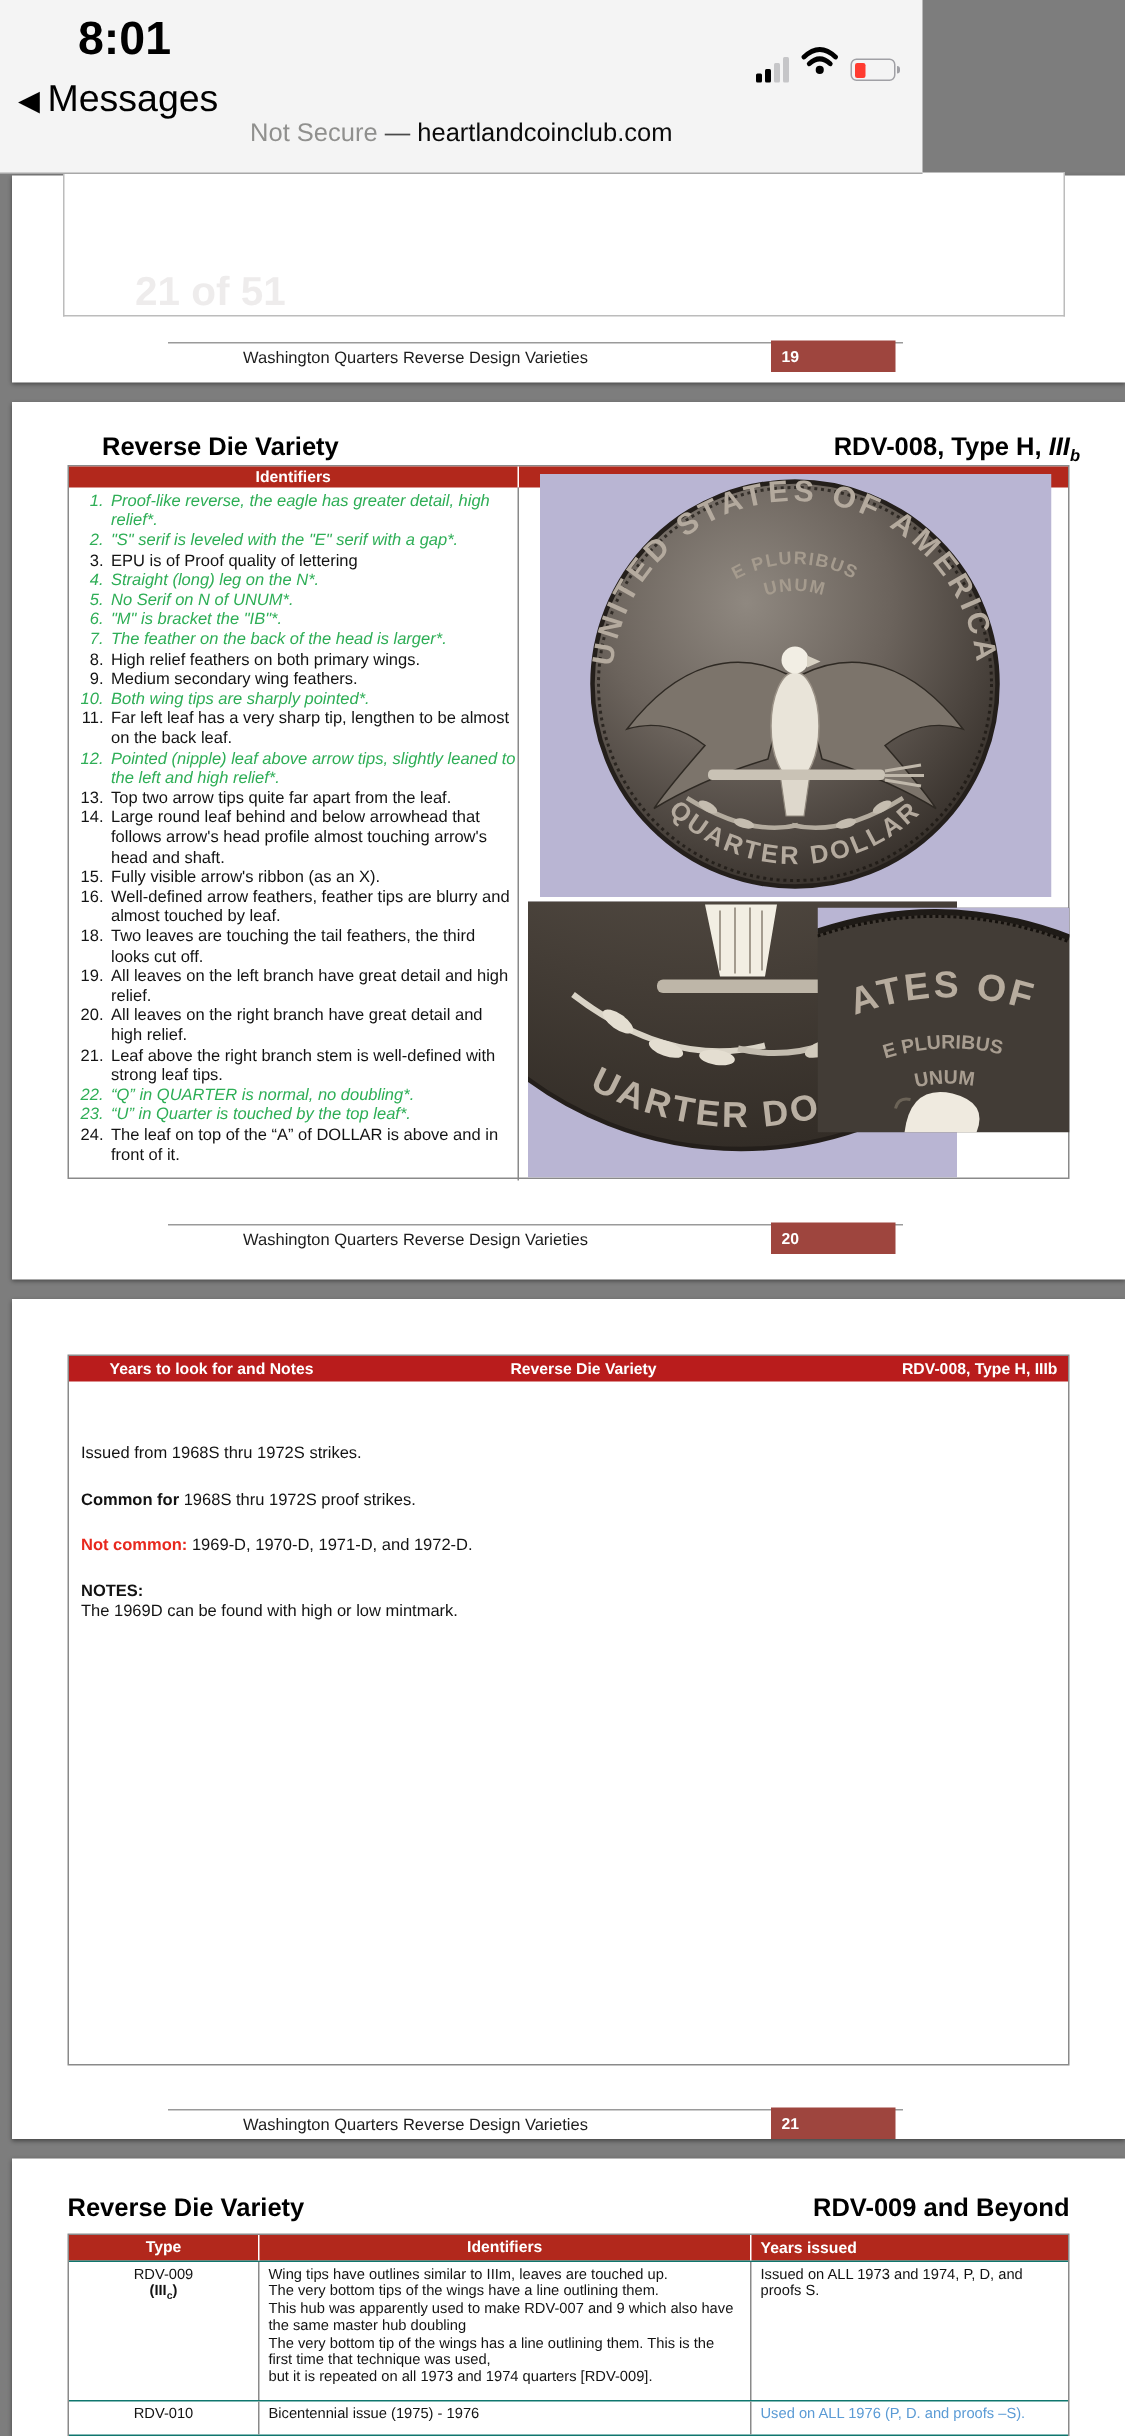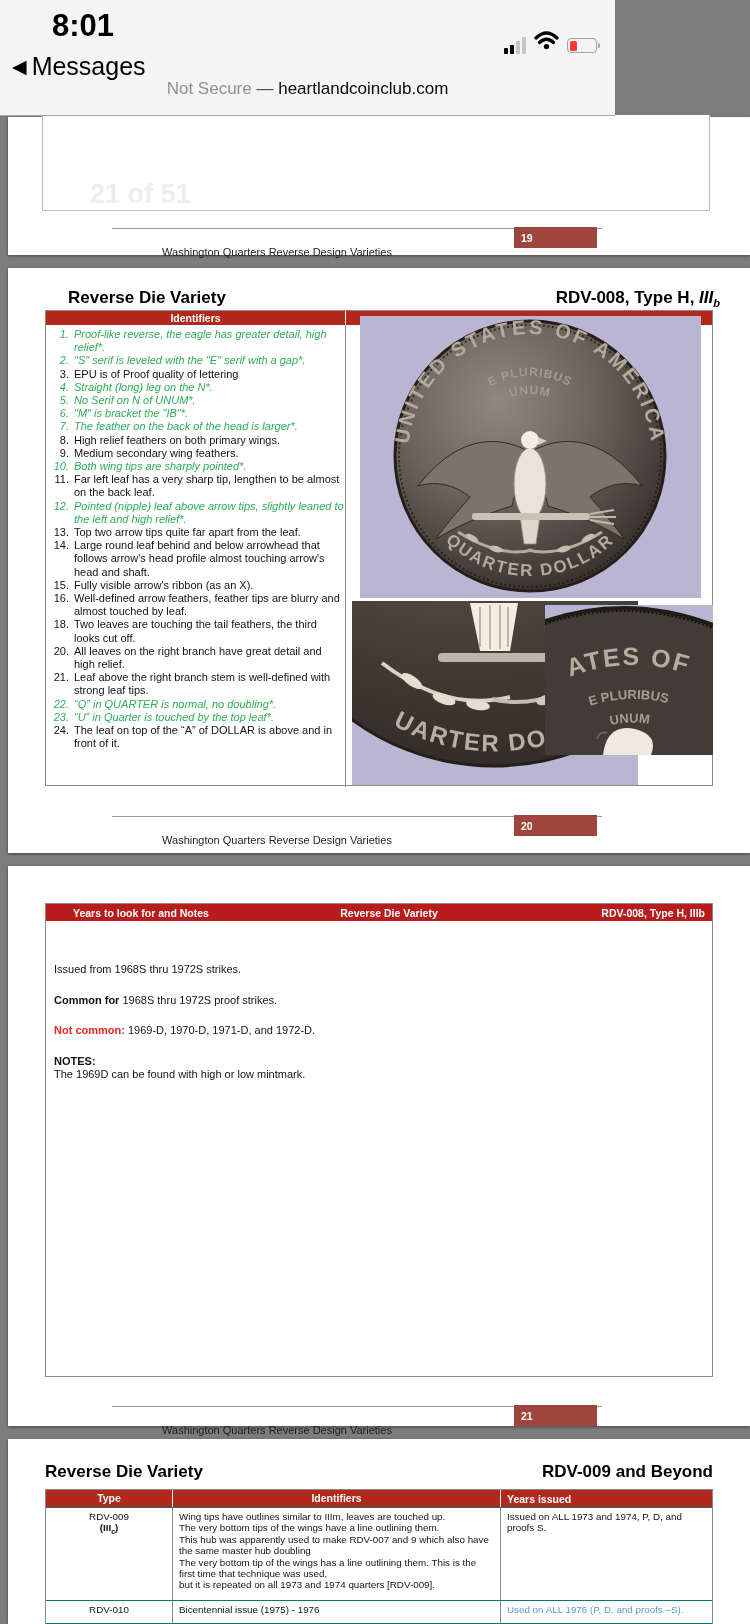--- a/index.html
+++ b/index.html
@@ -23,21 +23,21 @@
   .batt .fill { position:absolute; left:1.5px; top:1.5px; bottom:1.5px; width:7px; background:#ff3b30; border-radius:1.5px; }
   .batt .nub { position:absolute; right:-4px; top:4px; width:2.5px; height:5px; background:#a0a0a5; border-radius:0 2px 2px 0; }
   .url { position:absolute; top:79px; left:0; width:100%; text-align:center; font-size:17px; }
   .url .sec { color:#90908e; }
   .url .dash { color:#4a4a4a; }
   .url .dom { color:#0b0b0b; }
   
   .page { position:absolute; left:8px; width:742px; background:#fff; box-shadow:0 1px 3px rgba(0,0,0,.45); }
   .pfooter { position:absolute; left:0; width:742px; height:26px; }
   .pfooter .line { position:absolute; left:104px; width:490px; top:0; border-top:1.5px solid #9a9a9a; }
-  .pfooter .ft { position:absolute; left:104px; top:18px; width:330px; text-align:center; font-size:11px; color:#1c1c1c; }
+  .pfooter .ft { position:absolute; left:104px; top:5px; width:330px; text-align:center; font-size:11px; color:#1c1c1c; }
   .pfooter .pnum { position:absolute; left:506px; top:-1px; width:83px; height:21px; background:#9e453e; color:#fff;
     font-size:10.5px; font-weight:bold; padding:5px 0 0 7px; }
   
   .pageA { top:117px; height:138px; }
   .pa-box { position:absolute; left:34px; top:-2px; width:668px; height:96px; background:#fff;
     border:1px solid #bcbcbc; border-top:none; }
   .pa-wm { position:absolute; left:47px; top:64px; font-size:27px; font-weight:bold; color:rgba(160,150,150,.18); }
   
   .pageB { top:268px; height:585px; }
   .pb-tl { position:absolute; left:60px; top:20px; font-size:17px; font-weight:bold; color:#000; }
@@ -209,20 +209,24 @@
             <span class="n">15.</span>
             <span>Fully visible arrow's ribbon (as an X).</span>
           </div>
         <div class="idl">
             <span class="n">16.</span>
             <span>Well-defined arrow feathers, feather tips are blurry and almost touched by leaf.</span>
           </div>
         <div class="idl">
             <span class="n">18.</span>
             <span>Two leaves are touching the tail feathers, the third looks cut off.</span>
+          </div>
+        <div class="idl">
+            <span class="n">19.</span>
+            <span>All leaves on the left branch have great detail and high relief.</span>
           </div>
         <div class="idl">
             <span class="n">20.</span>
             <span>All leaves on the right branch have great detail and high relief.</span>
           </div>
         <div class="idl">
             <span class="n">21.</span>
             <span>Leaf above the right branch stem is well-defined with strong leaf tips.</span>
           </div>
         <div class="idl g">

